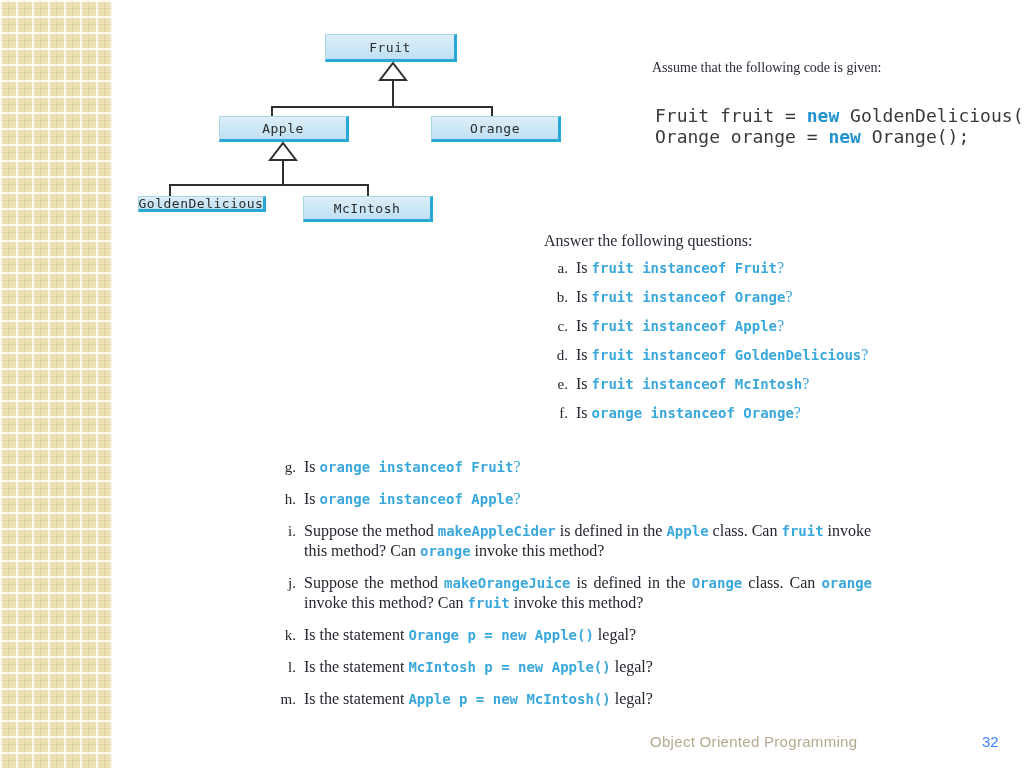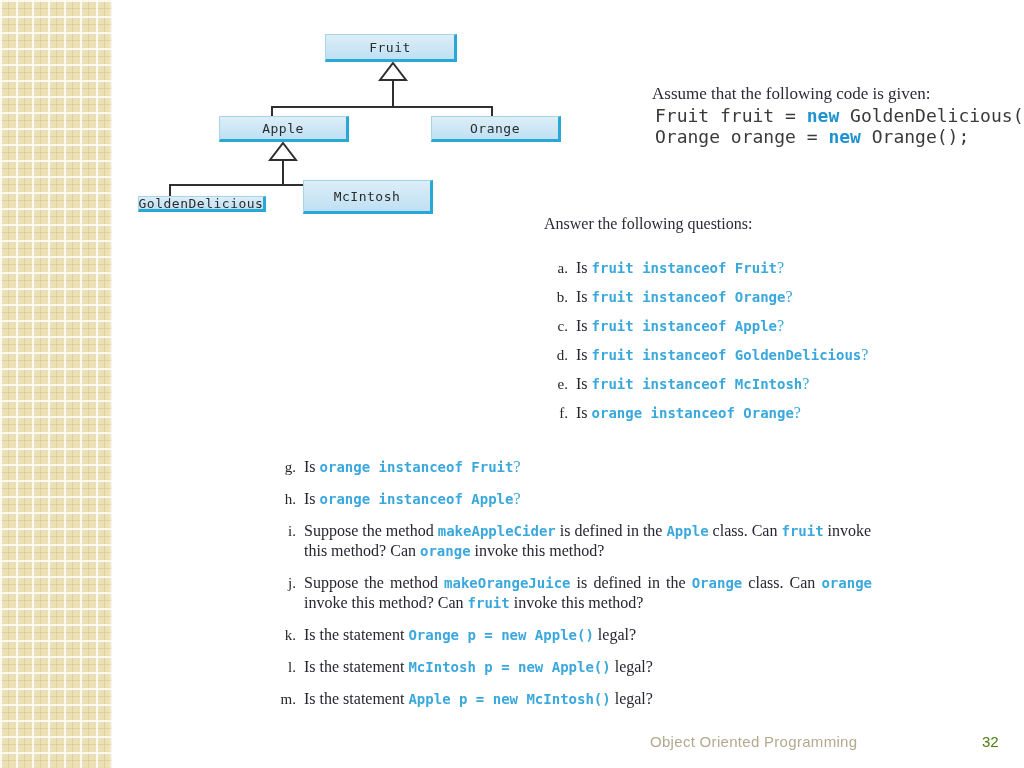--- a/index.html
+++ b/index.html
@@ -46,36 +46,35 @@
   }
   .line-v,.line-h{position:absolute;background:#2f2f2f;}
   .line-v{width:2px;}
   .line-h{height:2px;}
   .tri{position:absolute;width:0;height:0;}
   .tri svg{display:block;}
 
   
   .assume{
     position:absolute;left:652px;top:60px;
-    font-size:17px;color:#2b2b38;
+    font-size:14px;color:#2b2b38;
     font-family:"Liberation Serif", serif;
     white-space:nowrap;
-    margin-top:24px;
   }
   .codeblock{
     position:absolute;left:655px;top:105px;
     font-family:"DejaVu Sans Mono", monospace;
     font-size:18px;color:#3a3a3a;
     line-height:21px;white-space:pre;
   }
   .kw{color:#1f93cf;font-weight:bold;}
 
   
   .ans-head{
-    position:absolute;left:544px;top:215px;
+    position:absolute;left:544px;top:232px;
     font-size:16px;color:#2b2b38;white-space:nowrap;
   }
   .qlist-top{position:absolute;left:544px;top:258px;width:400px;}
   .qlist-bot{position:absolute;left:272px;top:457px;width:600px;}
   .qrow{
     display:flex;align-items:baseline;
     margin-bottom:9px;
     font-size:16px;color:#262630;
     line-height:20px;
   }
@@ -95,21 +94,21 @@
 
   
   .footer-title{
     position:absolute;left:650px;top:733px;
     font-size:15px;color:#b3aa8e;
     font-family:"Liberation Sans", sans-serif;
     letter-spacing:.3px;white-space:nowrap;
   }
   .footer-page{
     position:absolute;left:982px;top:733px;
-    font-size:15px;color:#4d7c0f;
+    font-size:15px;color:#3b82f6;
     font-family:"Liberation Sans", sans-serif;
   }
 </style>
 </head>
 <body>
 
 <div class="slide">
 
   <div class="left-border"></div>
 
@@ -147,21 +146,21 @@
     </div>
     <div class="line-v" style="left:169px;top:159px;height:27px;"></div>
     <div class="line-h" style="left:56px;top:184px;width:200px;"></div>
     <div class="line-v" style="left:56px;top:184px;height:12px;"></div>
     <div class="line-v" style="left:254px;top:184px;height:12px;"></div>
 
     <div class="uml-box" style="left:25px;top:196px;width:128px;height:16px;">
       <span>GoldenDelicious</span>
     </div>
 
-    <div class="uml-box" style="left:190px;top:180px;width:130px;height:34px;">
+    <div class="uml-box" style="left:190px;top:196px;width:130px;height:26px;">
       <span>McIntosh</span>
     </div>
   </div>
 
   <div class="assume">Assume that the following code is given:</div>
 
   <div class="codeblock"><span><span>Fruit fruit = </span><span class="kw">new</span><span> GoldenDelicious();</span></span>
 <span><span>Orange orange = </span><span class="kw">new</span><span> Orange();</span></span></div>
 
   <div class="ans-head">Answer the following questions:</div>

